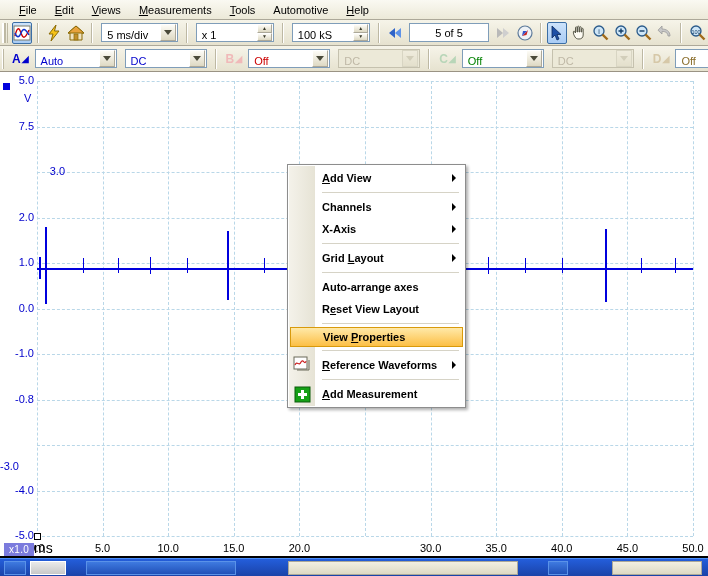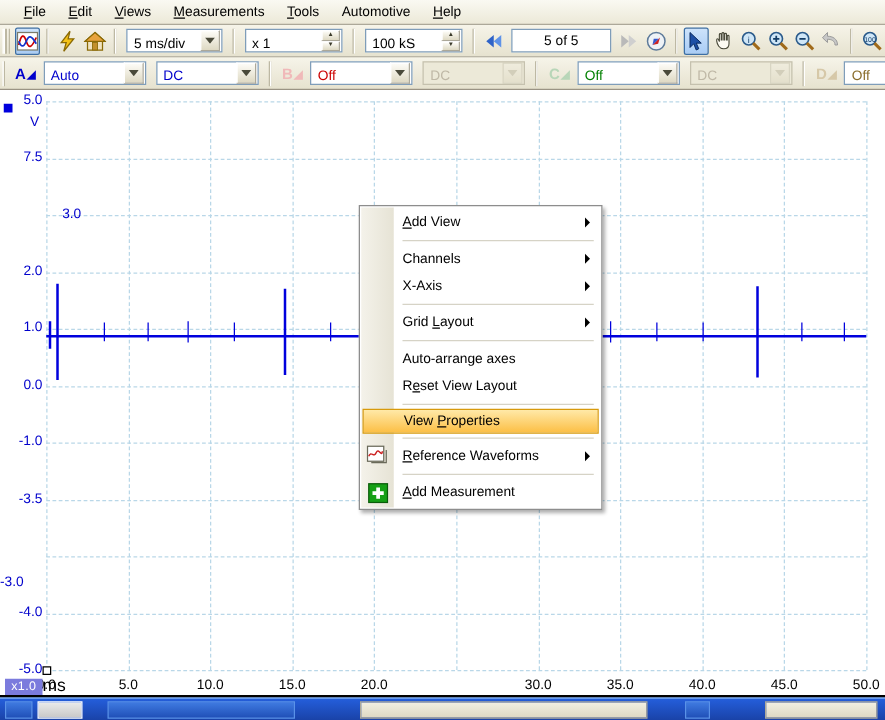--- a/index.html
+++ b/index.html
@@ -104,23 +104,23 @@
   .origin-box{position:absolute;width:7px;height:7px;border:1px solid #000;background:#fff;box-sizing:border-box;}
 
   .zoombadge{
     position:absolute;left:4px;bottom:2px;background:#7b7bdd;color:#fff;
     font-size:10px;padding:1px 5px;letter-spacing:.3px;
   }
   .msunit{position:absolute;left:34px;bottom:2px;font-size:14px;color:#000;}
 
   
   .ctxmenu{
-    position:absolute;left:287px;top:164px;width:195px;
+    position:absolute;left:287px;top:164px;width:179px;
     background:#fff;border:1px solid #8d8d8d;box-shadow:2px 2px 3px rgba(0,0,0,.32);
-    box-sizing:border-box;padding:2px 0;z-index:50;
+    box-sizing:border-box;padding:2px 0;z-index:50;font-weight:bold;
   }
   .ctxmenu .gutter{
     position:absolute;left:1px;top:1px;bottom:1px;width:26px;
     background:linear-gradient(90deg,#f4f2ea,#e6e3d5);
   }
   .ctxitem{
     position:relative;height:22px;display:flex;align-items:center;
     padding-left:34px;font-size:11px;color:#000;cursor:default;box-sizing:border-box;
   }
   .ctxitem.hl{
@@ -419,21 +419,21 @@
         <div class="cursor-v" style="left: 2px; top: 175.55px; height: 22px;"></div>
       </div>
     <div id="yaxis">
         <span class="ylab" style="top: 2px; width: 34px; right: auto; left: 0px; text-align: right;">5.0</span>
         <span class="ylab" style="top: 47.5px; width: 34px; right: auto; left: 0px; text-align: right;">7.5</span>
         <span class="ylab" style="top: 93px; width: 34px; right: auto; left: 0px; text-align: right; padding-left: 31px;">3.0</span>
         <span class="ylab" style="top: 138.5px; width: 34px; right: auto; left: 0px; text-align: right;">2.0</span>
         <span class="ylab" style="top: 184px; width: 34px; right: auto; left: 0px; text-align: right;">1.0</span>
         <span class="ylab" style="top: 229.5px; width: 34px; right: auto; left: 0px; text-align: right;">0.0</span>
         <span class="ylab" style="top: 275px; width: 34px; right: auto; left: 0px; text-align: right;">-1.0</span>
-        <span class="ylab" style="top: 320.5px; width: 34px; right: auto; left: 0px; text-align: right;">-3.5</span>
+        <span class="ylab" style="top: 320.5px; width: 34px; right: auto; left: 0px; text-align: right;">-0.8</span>
         <span class="ylab" style="top: 388px; width: 34px; right: auto; left: 0px; text-align: left;">-3.0</span>
         <span class="ylab" style="top: 411.5px; width: 34px; right: auto; left: 0px; text-align: right;">-4.0</span>
         <span class="ylab" style="top: 457px; width: 34px; right: auto; left: 0px; text-align: right;">-5.0</span>
         <span class="yunit" style="left: 24px; top: 20px;">V</span>
         <span class="chmark" style="left: 3px; top: 11px;"></span>
         <span class="origin-box" style="left: 34px; top: 461px;"></span>
       </div>
     <div id="xaxis">
         <span class="xlab" style="left: 17px; width: 40px; top: 470px;">0.0</span>
         <span class="xlab" style="left: 82.6px; width: 40px; top: 470px;">5.0</span>

